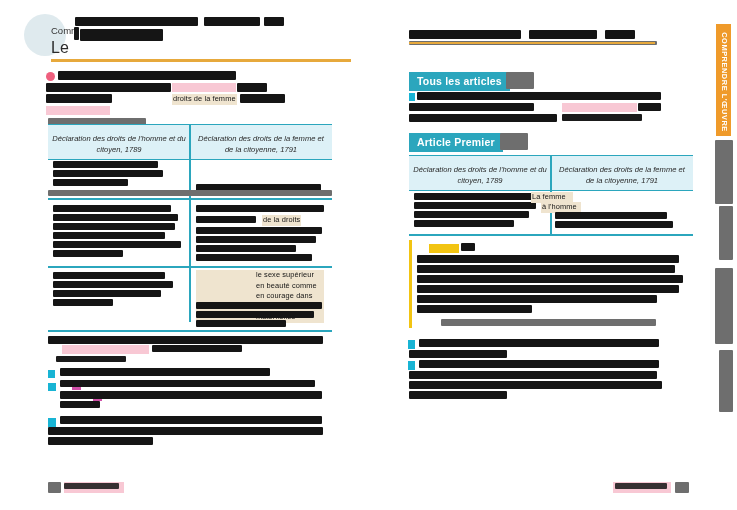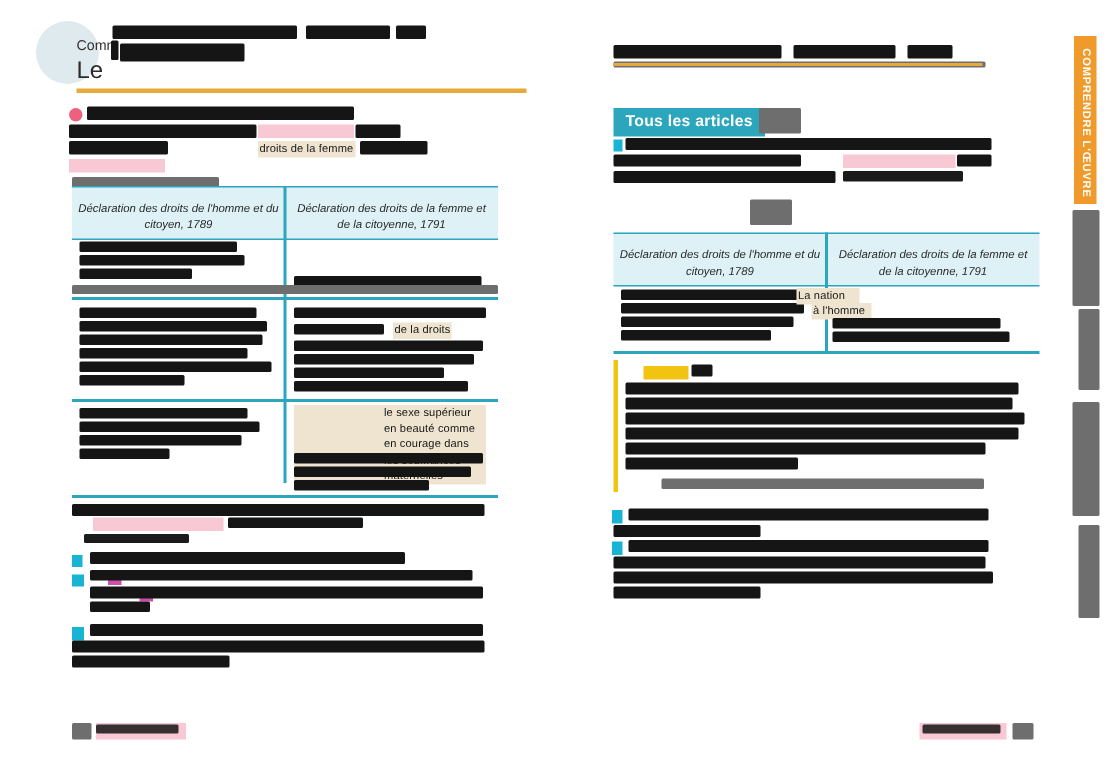--- a/index.html
+++ b/index.html
@@ -174,34 +174,35 @@
     <div class="rd grey" style="left:137px;top:72px;width:28px;height:17px;"></div>
 
     <div class="sqr cyan" style="left:40px;top:93px;width:6px;height:8px;"></div>
     <div class="rd" style="left:48px;top:92px;width:244px;height:8px;"></div>
     <div class="rd" style="left:40px;top:103px;width:125px;height:8px;"></div>
     <div class="hltext pinkbg" style="left:193px;top:103px;width:73px;height:9px;">&nbsp;</div>
     <div class="rd" style="left:269px;top:103px;width:23px;height:8px;"></div>
     <div class="rd" style="left:40px;top:114px;width:148px;height:8px;"></div>
     <div class="rd soft" style="left:193px;top:114px;width:80px;height:7px;"></div>
 
+    <div class="badge cyan" style="left:40px;top:133px;">Article Premier</div>
     <div class="rd grey" style="left:131px;top:133px;width:28px;height:17px;"></div>
 
     <div class="thead" style="left:40px;top:155px;width:284px;height:34px;"></div>
     <div class="thcell" style="left:44px;top:164px;width:134px;">Déclaration des droits de l'homme et du citoyen, 1789</div>
     <div class="thcell" style="left:186px;top:164px;width:134px;">Déclaration des droits de la femme et de la citoyenne, 1791</div>
     <div class="vrule" style="left:181px;top:155px;width:1.6px;height:80px;"></div>
     <div class="hrule" style="left:40px;top:234px;width:284px;height:2.2px;"></div>
 
     <div class="rd" style="left:45px;top:193px;width:120px;height:7px;"></div>
     <div class="rd" style="left:45px;top:202px;width:122px;height:7px;"></div>
     <div class="rd" style="left:45px;top:211px;width:115px;height:7px;"></div>
     <div class="rd" style="left:45px;top:220px;width:100px;height:7px;"></div>
 
-    <div class="hltext" style="left:162px;top:192px;width:40px;">La nation</div>
+    <div class="hltext" style="left:162px;top:192px;width:40px;">La femme</div>
     <div class="hltext" style="left:172px;top:202px;width:38px;">à l'homme</div>
     <div class="rd" style="left:186px;top:212px;width:112px;height:7px;"></div>
     <div class="rd" style="left:186px;top:221px;width:118px;height:7px;"></div>
 
     <div class="accentbar" style="left:40px;top:240px;height:88px;"></div>
     <div class="sqr yellow" style="left:60px;top:244px;width:30px;height:9px;"></div>
     <div class="rd" style="left:92px;top:243px;width:14px;height:8px;"></div>
     <div class="rd" style="left:48px;top:255px;width:262px;height:8px;"></div>
     <div class="rd" style="left:48px;top:265px;width:258px;height:8px;"></div>
     <div class="rd" style="left:48px;top:275px;width:266px;height:8px;"></div>

